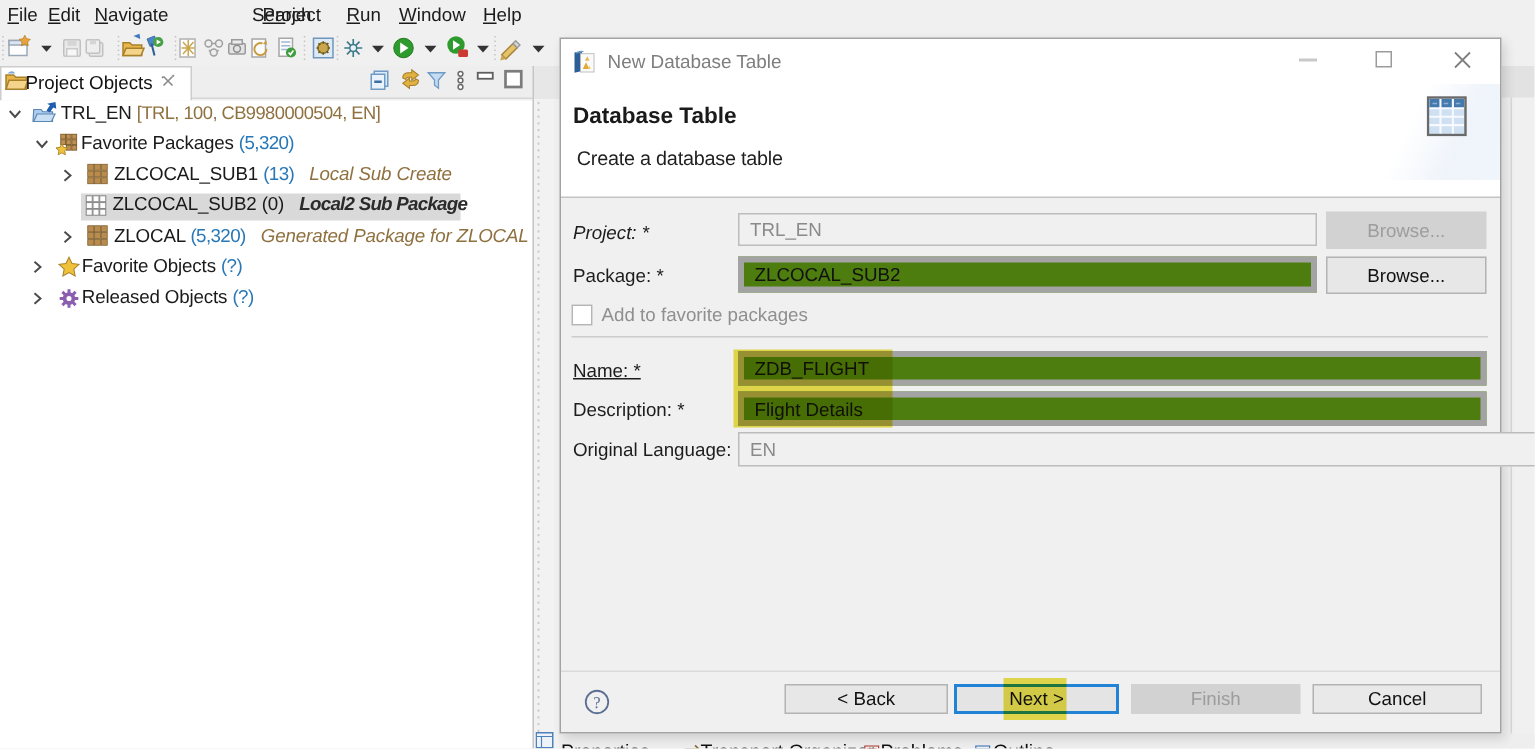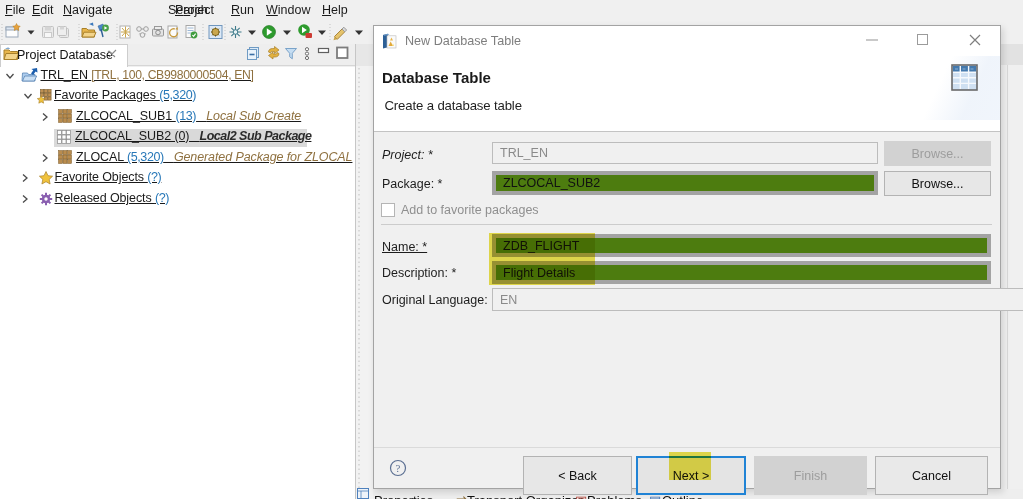--- a/index.html
+++ b/index.html
@@ -2,29 +2,29 @@
 <html><head>
 <meta charset="utf-8">
 <style>
 * { margin:0; padding:0; box-sizing:border-box; }
 html,body { width:1023px; height:499px; overflow:hidden; }
 body { position:relative; font-family:"Liberation Sans", sans-serif; background:#f0f0f0; }
 .abs { position:absolute; }
 .menu { font-size:12.5px; color:#1b1b1b; top:3px; }
 .menu u { text-decoration:underline; }
 .tabhdr { top:44px; left:0; width:356px; height:22px; background:#eeeeee; border-bottom:1px solid #d6d6d6; }
-.tree-row { position:absolute; font-size:12.5px; color:#1a1a1a; white-space:nowrap; letter-spacing:-0.1px;text-decoration:underline; }
+.tree-row { position:absolute; font-size:12.5px; color:#1a1a1a; white-space:nowrap; letter-spacing:-0.1px; }
 .blue { letter-spacing:-0.4px; }
 .brk { font-size:12.2px; letter-spacing:-0.35px; }
 .blue { color:#2878b8; }
 .tan { color:#8f7140; }
 lab, .lab { position:absolute; font-size:12.5px; color:#1d1d1d; }
 .fld { position:absolute; background:#4d7c0f; border:4px solid #a3a3a3; font-size:12.5px; color:#111; padding-left:7px; display:flex; align-items:center; }
 .fldd { background:#f0f0f0; border:1px solid #bcbcbc; color:#8a8a8a; }
-.btn { position:absolute; height:39px; background:#e7e7e7; border:1px solid #b3b3b3; font-size:12.5px; color:#111; display:flex; align-items:center; justify-content:center; }
+.btn { position:absolute; height:20px; background:#e7e7e7; border:1px solid #b3b3b3; font-size:12.5px; color:#111; display:flex; align-items:center; justify-content:center; }
 </style>
 </head>
 <body>
 
 <span class="abs menu" style="left:5px;"><u>F</u>ile</span>
 <span class="abs menu" style="left:32px;"><u>E</u>dit</span>
 <span class="abs menu" style="left:63px;"><u>N</u>avigate</span>
 <span class="abs menu" style="left:120px;margin-left:48px;">Se<u>a</u>rch</span>
 <span class="abs menu" style="left:175px;"><u>P</u>roject</span>
 <span class="abs menu" style="left:231px;"><u>R</u>un</span>
@@ -116,21 +116,21 @@
   <path d="M355 10.5 h8 l-4 4.5z" fill="#333"></path>
 </svg>
 
 <div class="abs tabhdr"></div>
 <div class="abs" style="top:44px;left:0;width:128px;height:23px;background:#fff;border:1px solid #cdcdcd;border-bottom:none;"></div>
 <svg class="abs" style="top:46px;left:3px;" width="16" height="16" viewBox="0 0 16 16">
   <path d="M1 4 h5 l1.5 1.5 h7 v8 h-13.5z" fill="#e8b64c" stroke="#a8802a"></path>
   <path d="M1 13.5 l2-6 h12.5 l-2 6z" fill="#f3d48a" stroke="#a8802a"></path>
   <path d="M2 3 c2-2 4-2 5 0z" fill="#7fa7cf"></path>
 </svg>
-<span class="abs" style="left:17px;top:47.5px;font-size:12.5px;color:#111;">Project Database</span>
+<span class="abs" style="left:17px;top:47.5px;font-size:12.5px;color:#111;">Project Objects</span>
 <svg class="abs" style="top:49px;left:107px;" width="10" height="10" viewBox="0 0 10 10">
   <path d="M2 2 L8 8 M8 2 L2 8 M1 3 l1-1 M8 1 l1 1" stroke="#8a8a8a" stroke-width="1.1"></path>
 </svg>
 
 <svg class="abs" style="top:46px;left:246px;" width="105" height="16" viewBox="0 0 105 16">
   <rect x="3.5" y="1.5" width="9" height="10" fill="#dcebf8" stroke="#6f9bc4"></rect>
   <rect x="1.5" y="3.5" width="9" height="10" fill="#eaf3fb" stroke="#6f9bc4"></rect>
   <path d="M3.5 8.5 h5" stroke="#3a6ea5" stroke-width="1.6"></path>
   <path d="M22.5 6 c0-2.5 2-3.5 4-3.5 h2 v-2 l4.5 3.5 -4.5 3.5 v-2 h-2 c-1.5 0-2 .5-2 1.5z" fill="#e2b13f" stroke="#a8802a" stroke-width=".7"></path>
   <path d="M33 7.5 c0 2.5 -2 3.5 -4 3.5 h-2 v2 l-4.5-3.5 4.5-3.5 v2 h2 c1.5 0 2-.5 2-1.5z" fill="#e2b13f" stroke="#a8802a" stroke-width=".7"></path>

